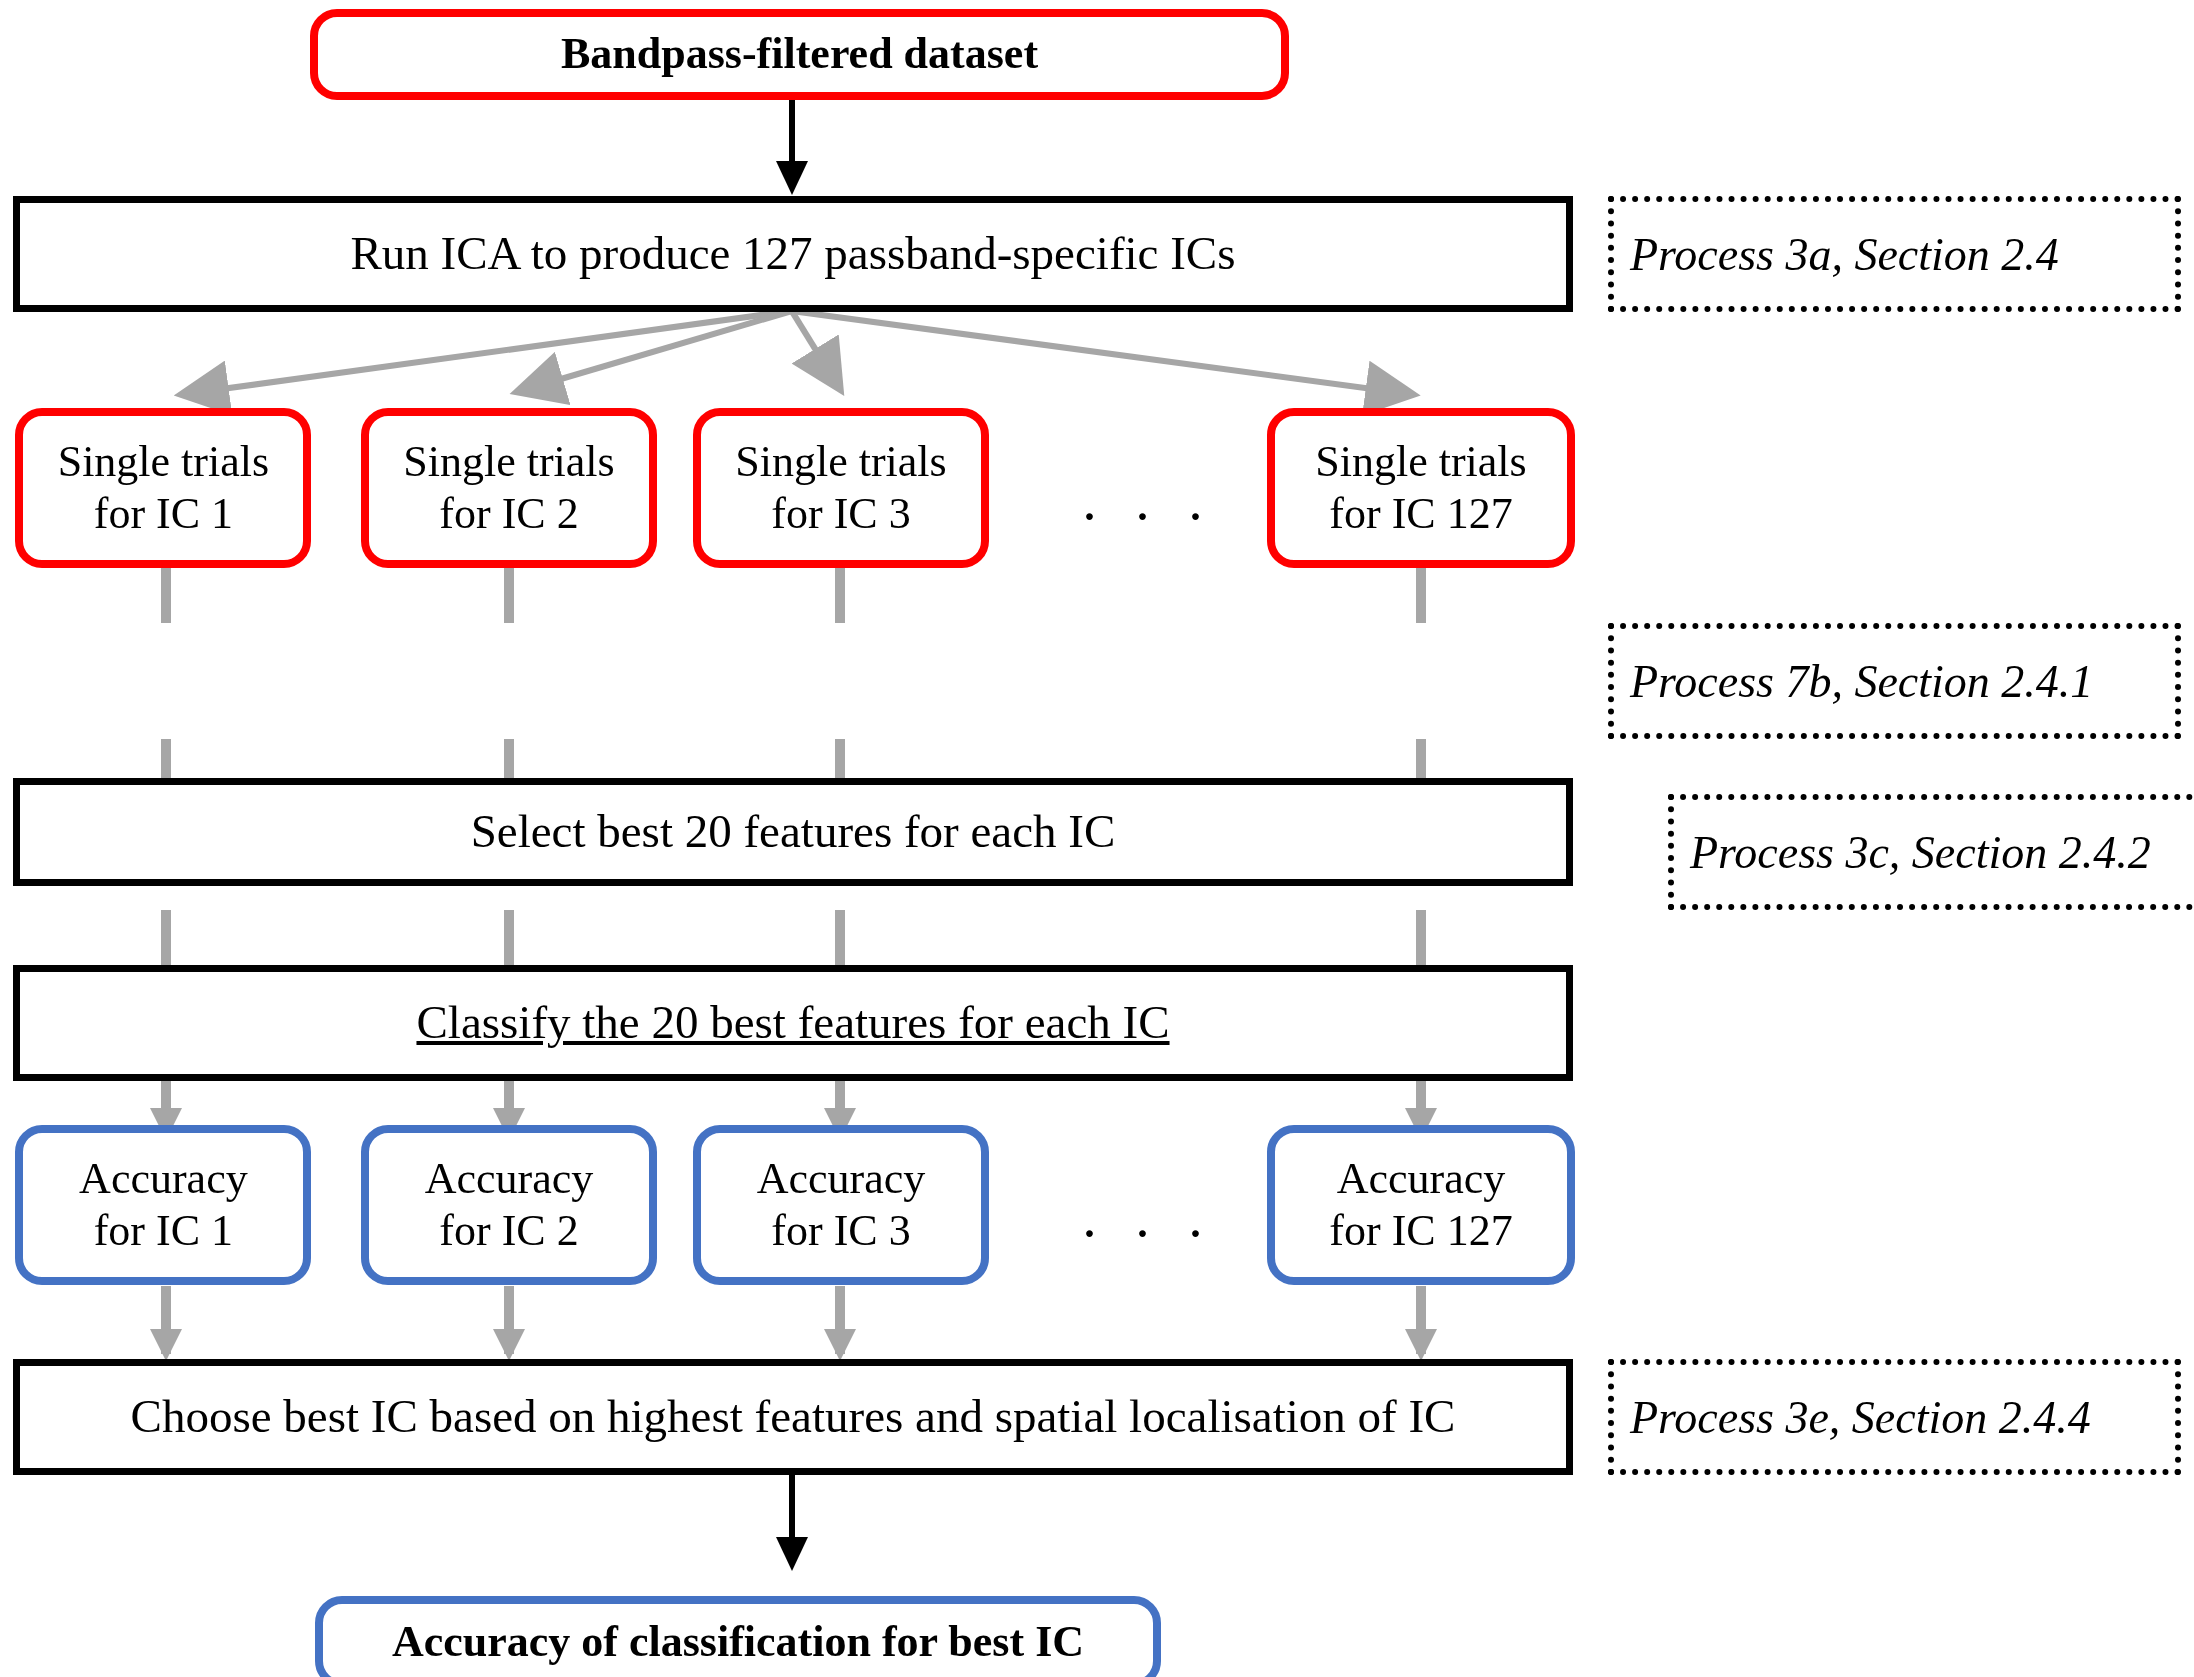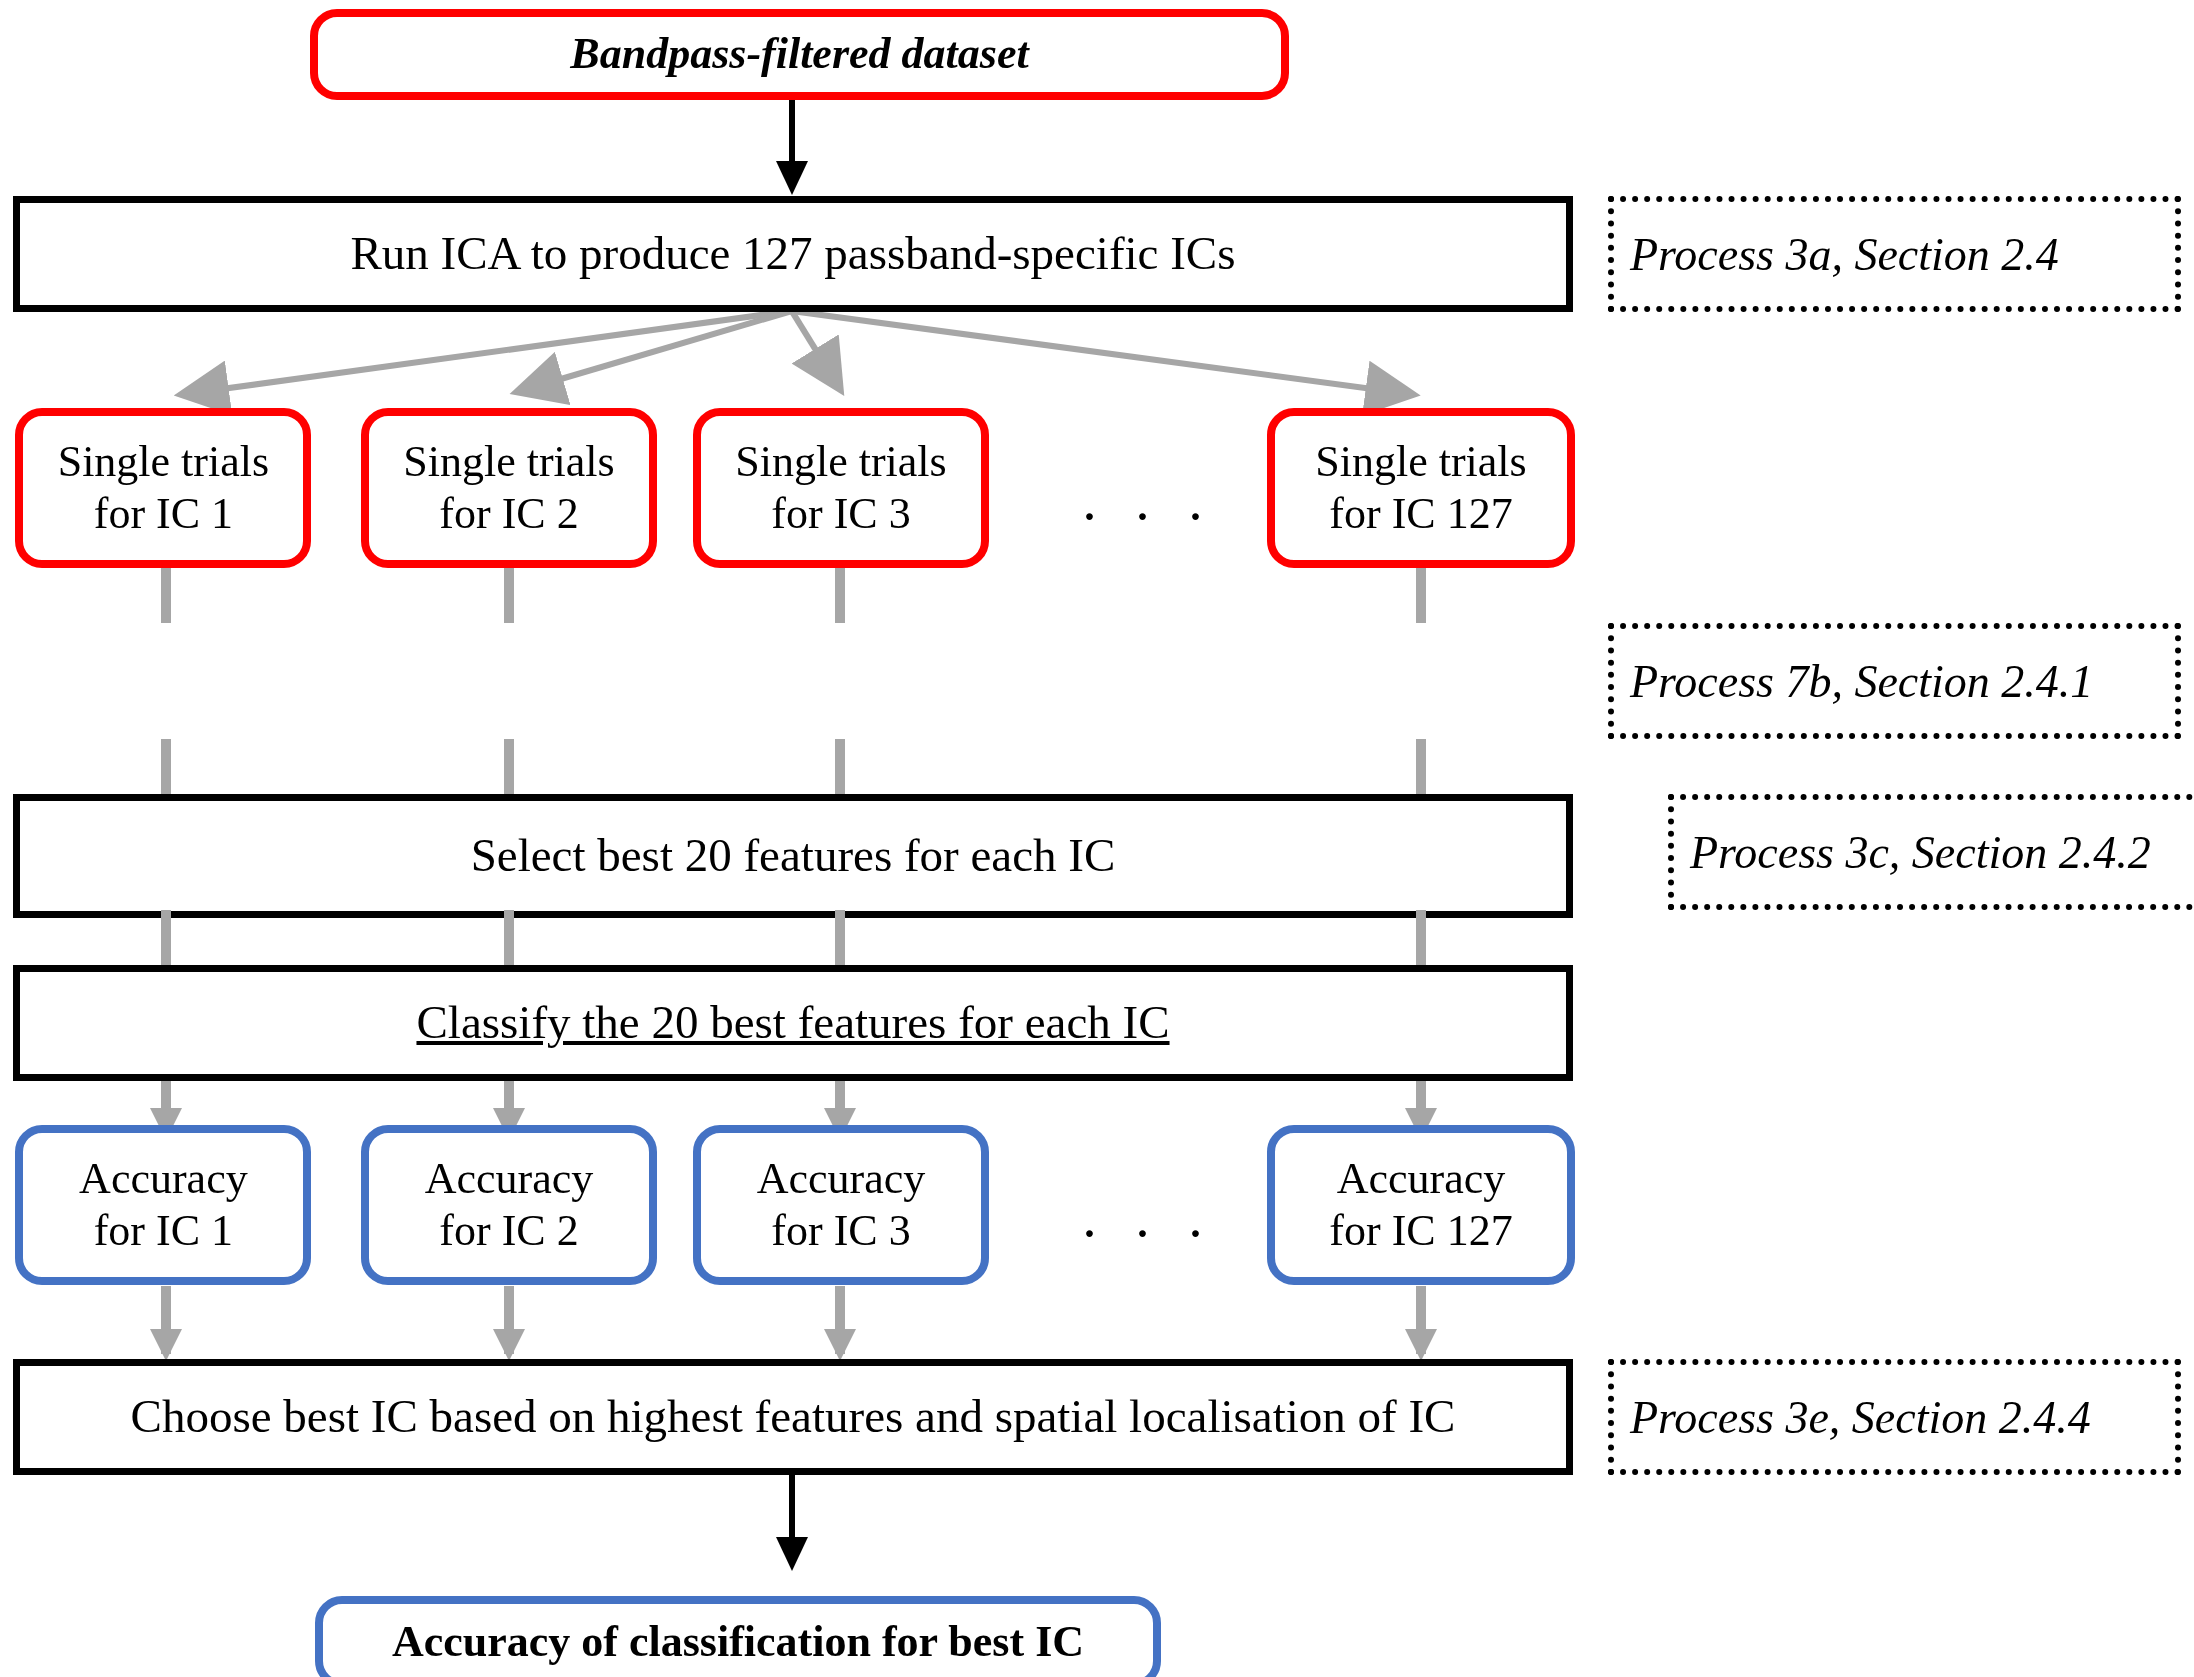--- a/index.html
+++ b/index.html
@@ -123,21 +123,21 @@
       </marker>
     </defs>
     <g stroke="#A6A6A6" stroke-width="10" fill="none" marker-end="url(#ahGray)">
       <path d="M1286,505 L 300,640"></path>
       <path d="M1286,505 L 845,635"></path>
       <path d="M1286,505 L1362,628"></path>
       <path d="M1286,505 L2290,640"></path>
     </g>
   </svg>
 
-  <div class="node node-red node-bold" style="left:310px; top:8.6px; width:979px; height:91px;font-style:italic;">
+  <div class="node node-red node-bold" style="left:310px; top:8.6px; width:979px; height:91px;">
     <span>Bandpass-filtered dataset</span>
   </div>
 
   <div class="vline-black" style="left:789px; top:100px; width:5.5px; height:69px;"></div>
   <div class="arrowhead-black" style="left:776px; top:161px;"></div>
 
   <div class="node node-wide" style="left:13px; top:196px; width:1560px; height:116px;">
     <span>Run ICA to produce 127 passband-specific ICs</span>
   </div>
 
@@ -183,21 +183,21 @@
 
   <div class="annot" style="left:1608px; top:623px; width:573px; height:116px;">
     <span>Process 7b, Section 2.4.1</span>
   </div>
 
   <div class="vline" style="left:161px; top:739px; width:9.9px; height:55px;"></div>
   <div class="vline" style="left:504px; top:739px; width:9.9px; height:55px;"></div>
   <div class="vline" style="left:835px; top:739px; width:9.9px; height:55px;"></div>
   <div class="vline" style="left:1416px; top:739px; width:9.9px; height:55px;"></div>
 
-  <div class="node node-wide" style="left:13px; top:794px; width:1560px; height:124px;">
+  <div class="node node-wide" style="left:13px; top:778px; width:1560px; height:108px;">
     <span>Select best 20 features for each IC</span>
   </div>
 
   <div class="annot" style="left:1668px; top:794px; width:573px; height:116px;">
     <span>Process 3c, Section 2.4.2</span>
   </div>
 
   <div class="vline" style="left:161px; top:910px; width:9.9px; height:55px;"></div>
   <div class="vline" style="left:504px; top:910px; width:9.9px; height:55px;"></div>
   <div class="vline" style="left:835px; top:910px; width:9.9px; height:55px;"></div>

